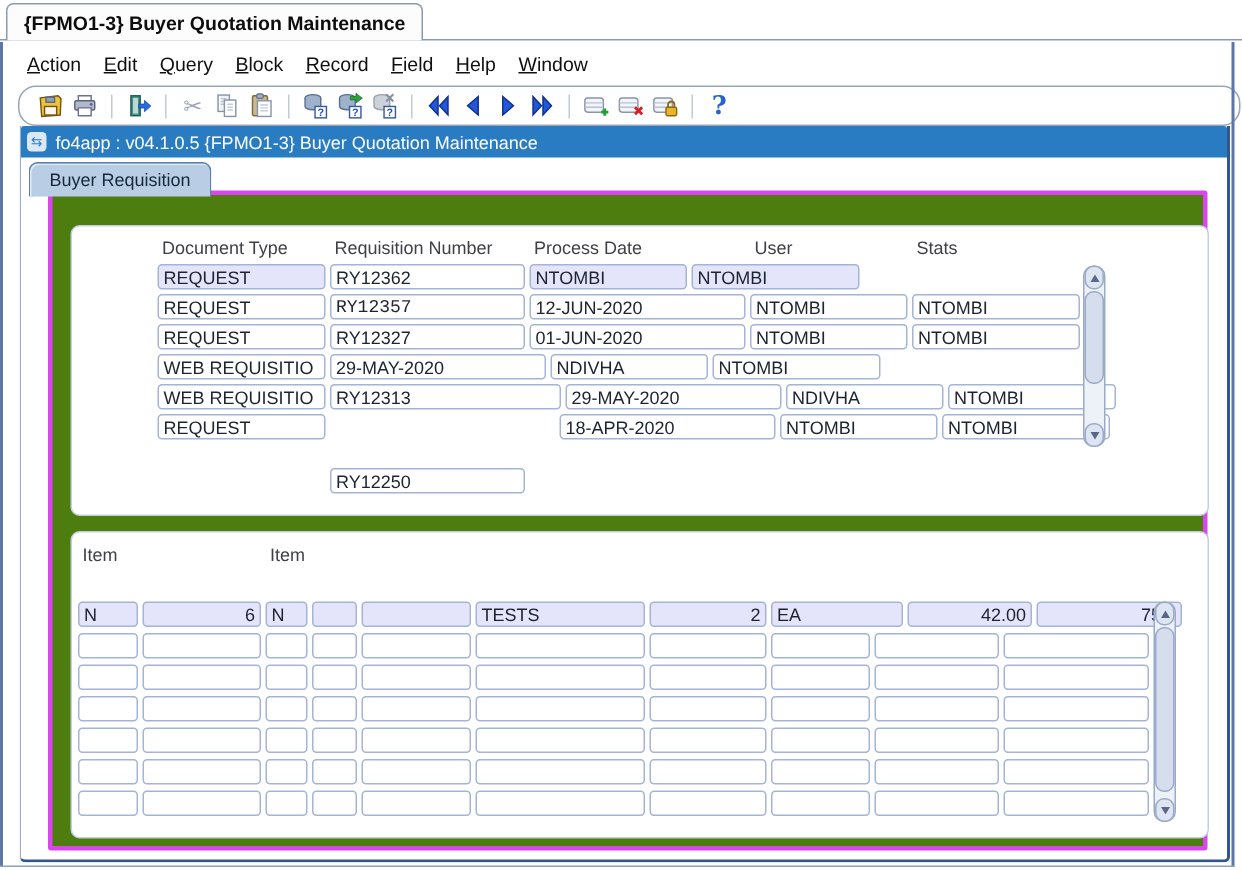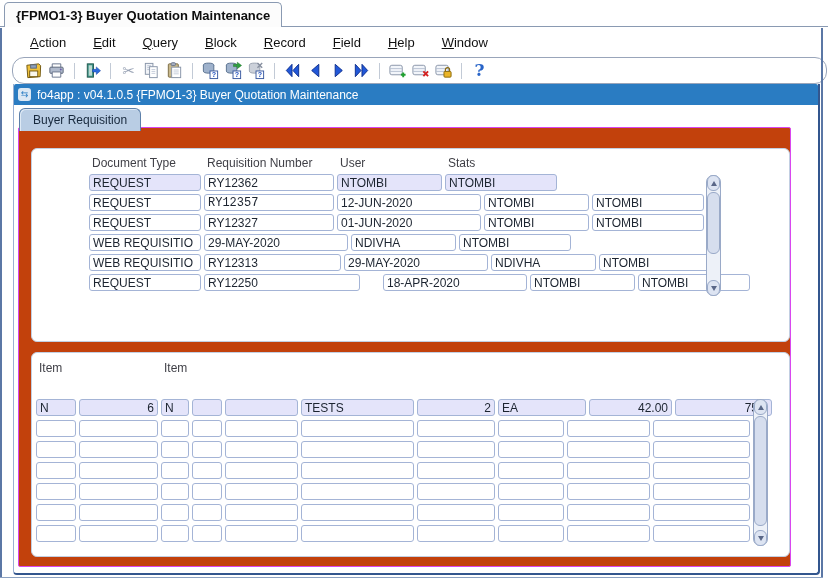--- a/index.html
+++ b/index.html
@@ -7,21 +7,21 @@
        font-family:"Liberation Sans",sans-serif;color:#1c2430;}
 
   
   .tabstrip-line{position:absolute;left:0;top:26px;width:828px;height:1px;background:#8a9ab2;z-index:1;}
   .wtab{position:absolute;left:4px;top:2px;height:25px;background:#fcfcfc;border:1px solid #8a9ab2;
         border-bottom:none;border-radius:5px 5px 0 0;font-weight:bold;font-size:13px;
         padding:5px 11px 0;box-sizing:border-box;color:#0d0d0d;z-index:2;}
 
   
   .menubar{position:absolute;left:18px;top:35px;height:18px;display:flex;font-size:13px;color:#101010;}
-  .menu-item{margin-right:15px;cursor:default;margin-left:12px;}
+  .menu-item{margin-right:15px;cursor:default;}
   .menu-item u{text-decoration:underline;}
 
   
   .toolbar{position:absolute;left:12px;top:57px;width:815px;height:27px;border:1px solid #99a5ba;
            border-radius:12px;background:#fff;display:flex;align-items:center;padding-left:9px;
            box-sizing:border-box;}
   .tbtn{width:23px;height:22px;display:flex;align-items:center;justify-content:center;}
   .tbtn svg{width:19px;height:19px;}
   .tsep{width:1px;height:16px;background:#c2cad6;margin:0 6px;}
 
@@ -34,22 +34,22 @@
   .window{position:absolute;left:13px;top:84px;width:807px;height:491px;background:#fff;
           box-sizing:border-box;border-left:1px solid #9ab0d2;border-right:2px solid #33568e;
           border-bottom:2px solid #33568e;border-radius:0 0 4px 4px;}
   .titlebar{height:21px;background:#2a7cc2;display:flex;align-items:center;color:#fff;
             font-size:12px;padding-left:4px;border-radius:2px 2px 0 0;}
   .win-icon{width:13px;height:13px;background:#dce8f4;border-radius:3px;margin-right:6px;
             display:flex;align-items:center;justify-content:center;font-size:9px;color:#2a7cc2;line-height:13px;}
   .formtab{position:absolute;left:5px;top:24px;background:#b9cde4;border:1px solid #5d80aa;border-bottom:none;
            border-radius:6px 6px 0 0;padding:4px 13px 4px;font-size:12px;color:#17283c;
            box-shadow:inset 1px 1px 0 #dfeaf5;z-index:2;}
-  .tabpage{position:absolute;left:4px;top:43px;width:773px;height:440px;border:1px solid #d946ef;
-           border-radius:2px;background:#c2410c;box-sizing:border-box;z-index:1;}
+  .tabpage{position:absolute;left:18px;top:43px;width:773px;height:440px;border:3px solid #d946ef;
+           border-radius:2px;background:#4d7c0f;box-sizing:border-box;z-index:1;}
 
   
   .groupbox{position:absolute;left:12px;width:759px;border:1px solid #c2cfe2;border-radius:6px;
             background:#fff;box-sizing:border-box;}
   #gb-req{top:20px;height:194px;}
   #gb-items{top:224px;height:205px;}
 
   
   .hdr-row{display:flex;font-size:12px;color:#3f3f46;position:absolute;}
   .hdr-cell{margin-right:3px;box-sizing:border-box;padding:0 3px;white-space:nowrap;}
@@ -232,20 +232,21 @@
       <span class="win-icon">⇆</span>
       <span>fo4app : v04.1.0.5  {FPMO1-3} Buyer Quotation Maintenance</span>
     </div>
     <div class="formtab">Buyer Requisition</div>
     <div class="tabpage">
 
       <div class="groupbox" id="gb-req">
         <div class="hdr-row" id="req-header" style="left:57px;top:7px;">
             <div class="hdr-cell" style="width: 112px;">Document Type</div>
             <div class="hdr-cell" style="width: 130px;">Requisition Number</div>
+            <div class="hdr-cell" style="width: 144px;">Process Date</div>
             <div class="hdr-cell" style="width: 105px;">User</div>
             <div class="hdr-cell" style="width: 112px;">Stats</div>
           </div>
         <div class="grid-rows" id="req-rows" style="left:57px;top:25px;">
             <div class="grid-row">
               <div class="cell sel" style="width: 112px;">REQUEST</div>
               <div class="cell" style="width: 130px;">RY12362</div>
               <div class="cell sel" style="width: 105px;">NTOMBI</div>
               <div class="cell sel" style="width: 112px;">NTOMBI</div>
             </div>
@@ -264,28 +265,28 @@
               <div class="cell" style="width: 112px;">NTOMBI</div>
             </div>
             <div class="grid-row">
               <div class="cell" style="width: 112px;">WEB REQUISITIO</div>
               <div class="cell" style="width: 144px;">29-MAY-2020</div>
               <div class="cell" style="width: 105px;">NDIVHA</div>
               <div class="cell" style="width: 112px;">NTOMBI</div>
             </div>
             <div class="grid-row">
               <div class="cell" style="width: 112px;">WEB REQUISITIO</div>
-              <div class="cell" style="width: 137px;">RY12313</div>
+              <div class="cell" style="width: 154px;">RY12313</div>
               <div class="cell" style="width: 144px;">29-MAY-2020</div>
               <div class="cell" style="width: 105px;">NDIVHA</div>
               <div class="cell" style="width: 112px;">NTOMBI</div>
             </div>
             <div class="grid-row">
               <div class="cell" style="width: 112px;">REQUEST</div>
-              <div class="cell" style="width: 156px;">RY12250</div>
+              <div class="cell" style="width: 130px; margin-top: 36px;">RY12250</div>
               <div class="cell" style="width: 144px; margin-left: 20px;">18-APR-2020</div>
               <div class="cell" style="width: 105px;">NTOMBI</div>
               <div class="cell" style="width: 112px;">NTOMBI</div>
             </div>
           </div>
         <div class="vscroll" style="left:674px;top:26px;height:121px;">
           <div class="sbtn up">
               <span class="tri-up"></span>
             </div>
           <div class="sthumb" style="top:16px;height:62px;"></div>

